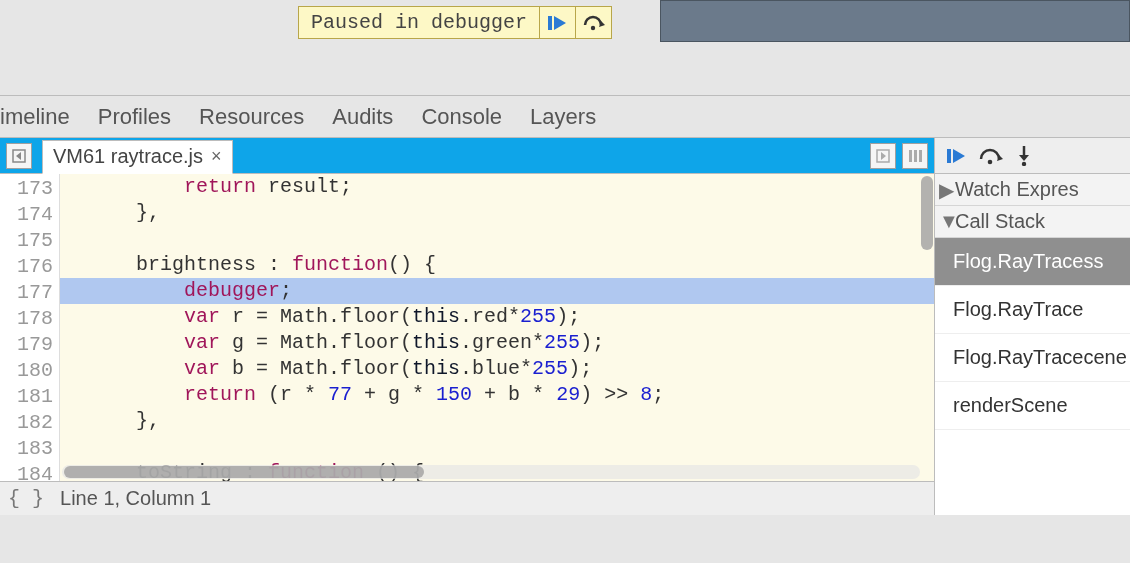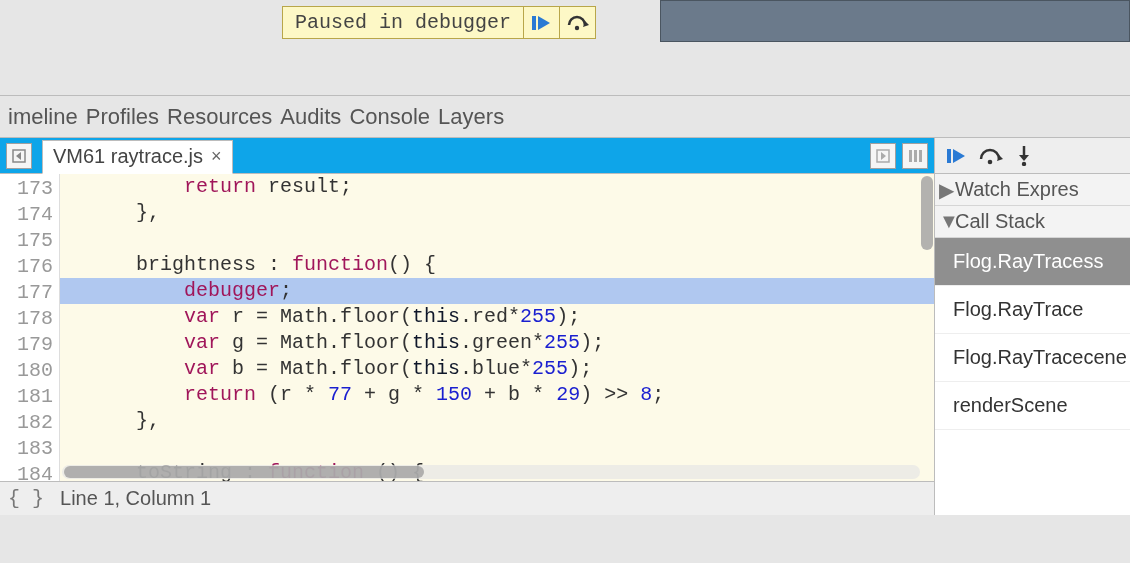--- a/index.html
+++ b/index.html
@@ -18,21 +18,21 @@
   position: relative;
 }
 .webview-box {
   position: absolute;
   top: 0; left: 660px; right: 0; height: 42px;
   background: #6b7a8b;
   border: 1px solid #4a5560;
 }
 .pause-notice {
   position: absolute;
-  top: 6px; left: 282px;
+  top: 6px; left: 298px;
   height: 33px;
   display: flex;
   font-family: "Menlo","Consolas","Courier New",monospace;
   font-size: 20px;
 }
 .pause-notice .msg {
   background: #fdf8c6;
   border: 1px solid #b8a64a;
   padding: 2px 12px;
   color: #444;
@@ -53,22 +53,22 @@
   align-items: center;
   justify-content: center;
   cursor: pointer;
 }
 .devtools-tabs {
   height: 42px;
   background: #e6e6e6;
   border-top: 1px solid #bcbcbc;
   display: flex;
   align-items: center;
-  padding-left: 8px;
-  gap: 8px;
+  padding-left: 0;
+  gap: 28px;
   font-size: 22px;
   color: #555;
 }
 .devtools-tabs .tab { cursor: pointer; }
 .main-row {
   display: flex;
   height: 378px;
   border-top: 1px solid #bcbcbc;
 }
 .sources-panel {

